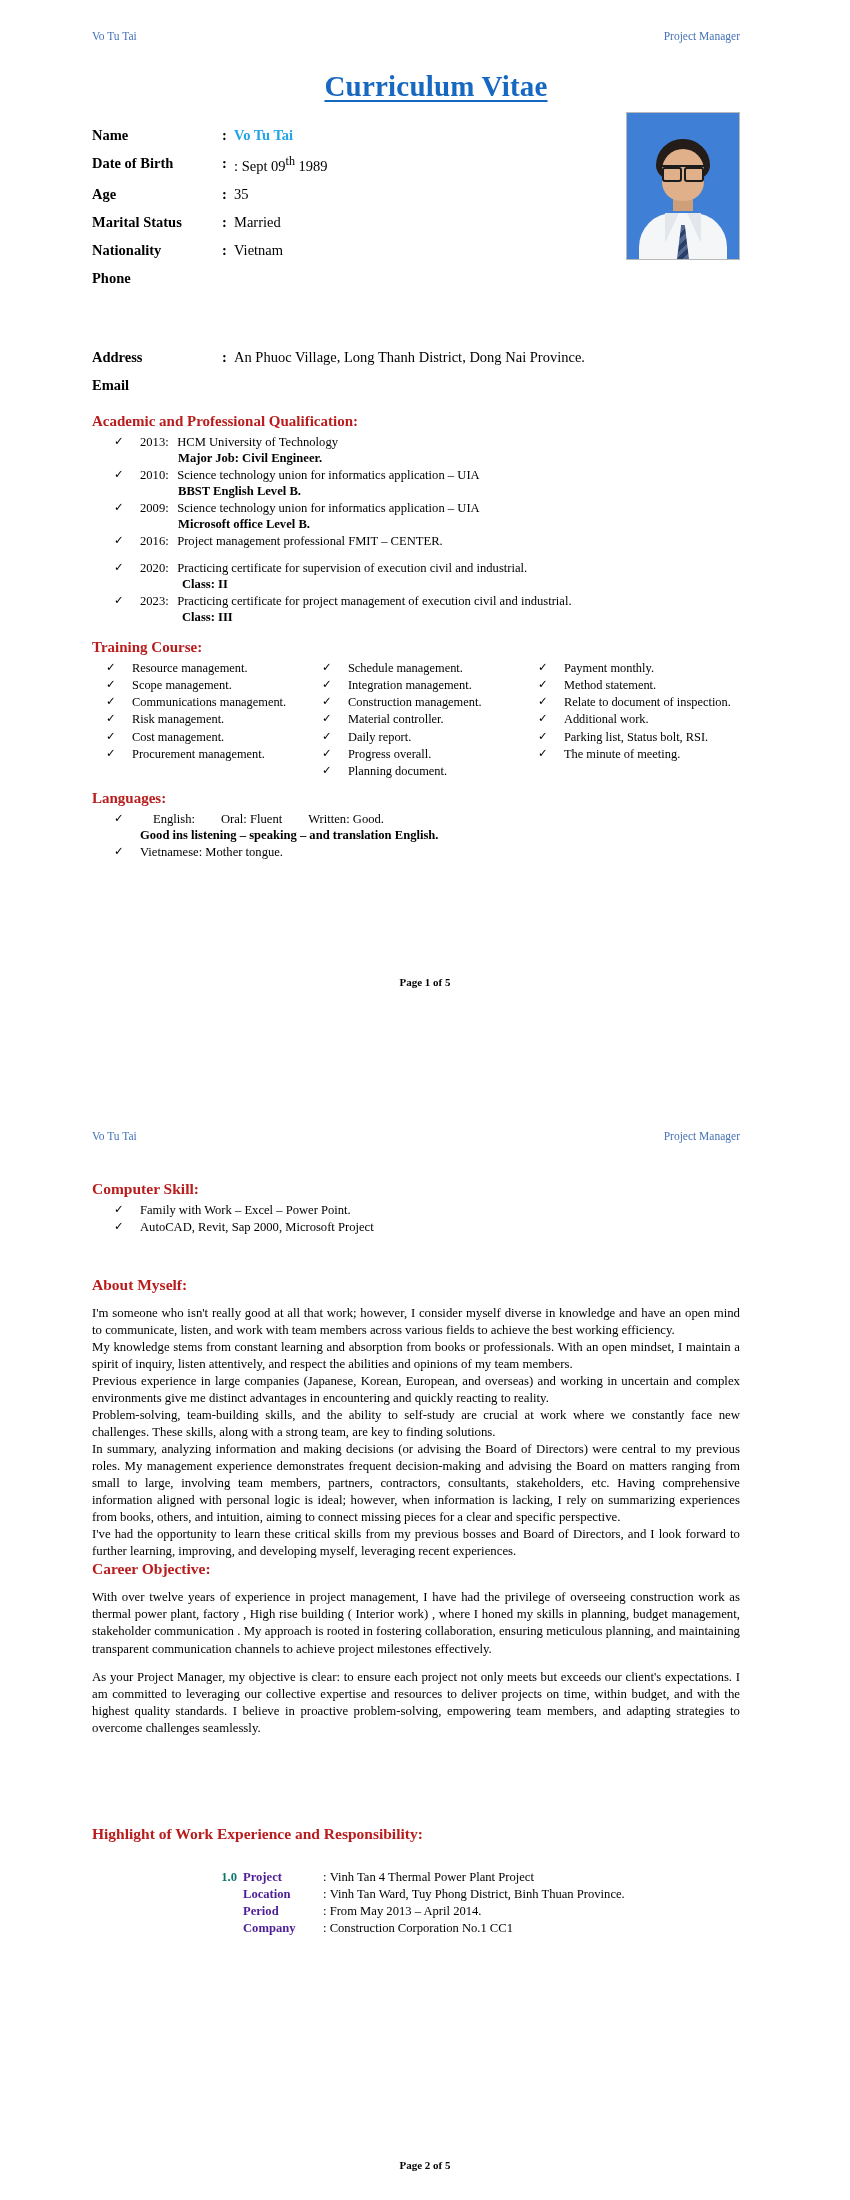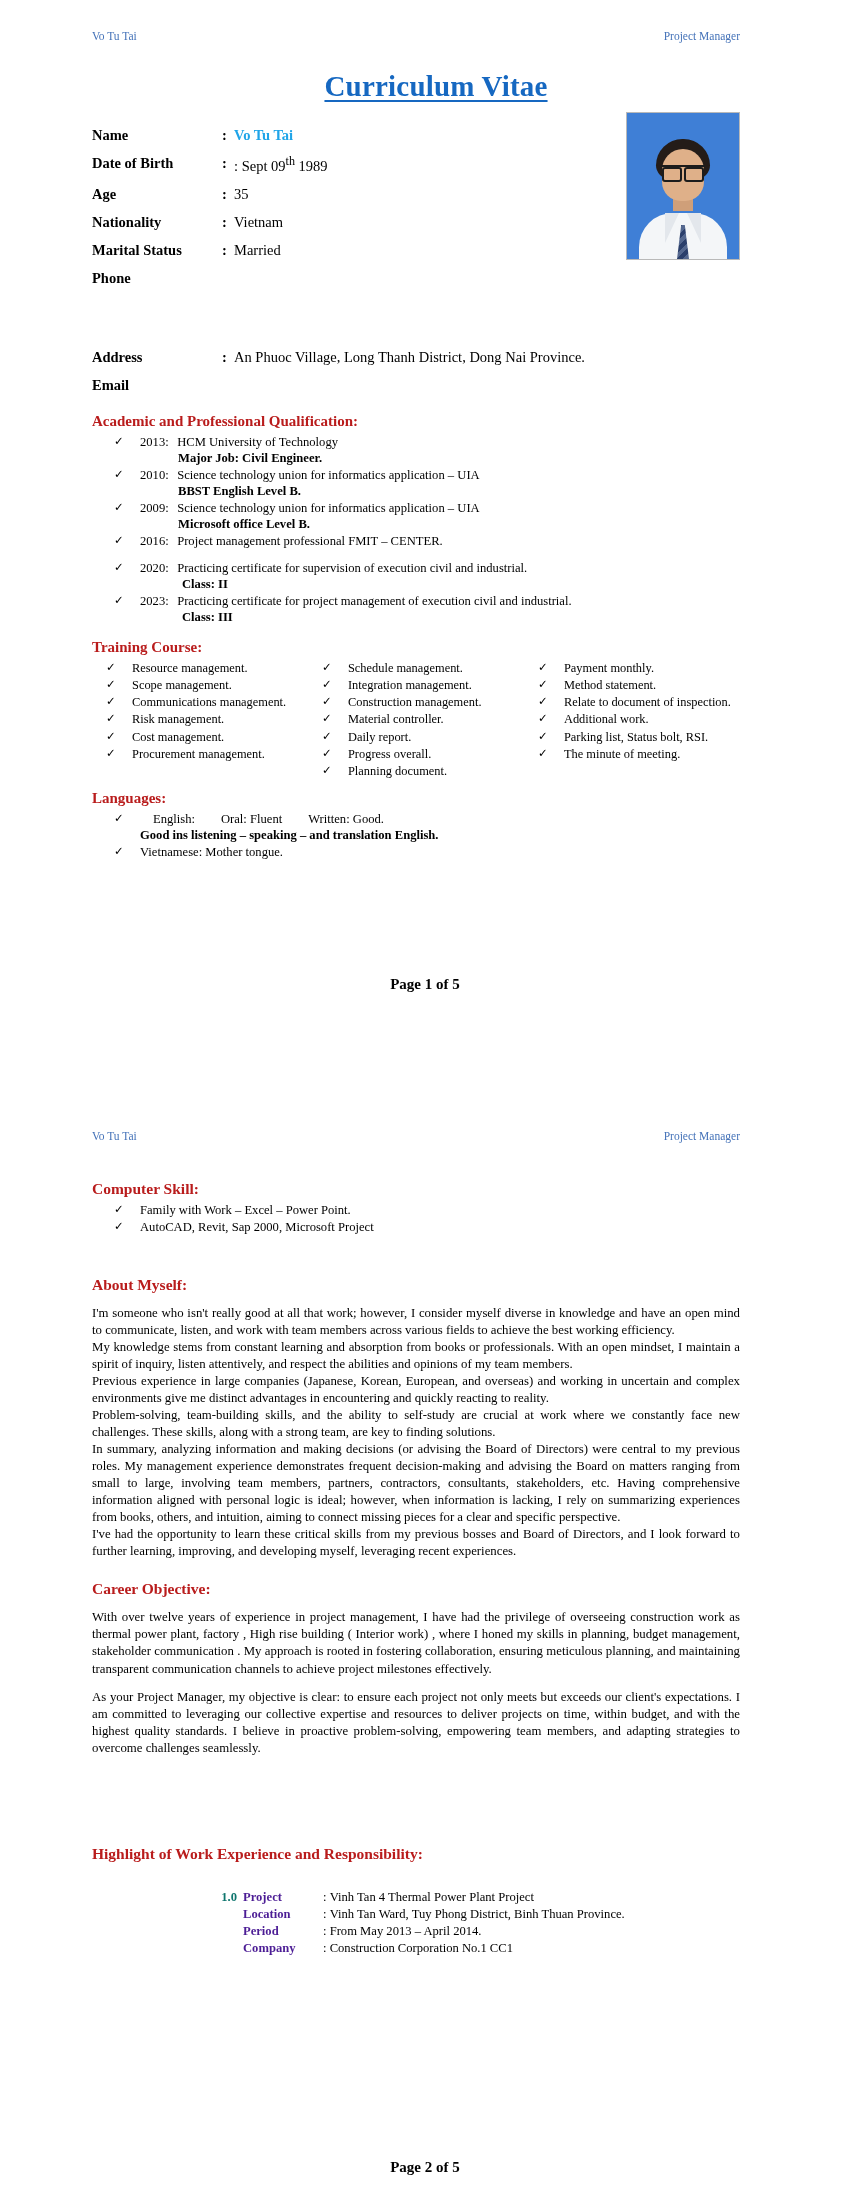--- a/index.html
+++ b/index.html
@@ -198,21 +198,21 @@
     line-height: 1.3;
     margin-left: 13px;
   }
   .lang-line .tabsp { display: inline-block; width: 26px; }
 
   .page-num {
     position: absolute;
     left: 0;
     right: 0;
     text-align: center;
-    font-size: 15px;
+    font-size: 11px;
     font-weight: bold;
   }
   .para {
     font-size: 12.8px;
     line-height: 1.33;
     text-align: justify;
     margin: 0 0 0 0;
   }
   .para + .para { margin-top: 0; }
   .para.spaced { margin-top: 11px; }
@@ -278,28 +278,28 @@
         <td class="info-label">Date of Birth</td>
         <td class="info-colon">:</td>
         <td class="info-value">: <span id="dob-render">Sept 09<sup>th</sup> 1989</span></td>
       </tr>
       <tr>
         <td class="info-label">Age</td>
         <td class="info-colon">:</td>
         <td class="info-value">35</td>
       </tr>
       <tr>
+        <td class="info-label">Marital Status</td>
+        <td class="info-colon">:</td>
+        <td class="info-value">Married</td>
+      </tr>
+      <tr>
         <td class="info-label">Nationality</td>
         <td class="info-colon">:</td>
         <td class="info-value">Vietnam</td>
-      </tr>
-      <tr>
-        <td class="info-label">Marital Status</td>
-        <td class="info-colon">:</td>
-        <td class="info-value">Married</td>
       </tr>
       <tr>
         <td class="info-label">Phone</td>
         <td class="info-colon"></td>
         <td class="info-value"></td>
       </tr>
     </tbody>
   </table>
 
   <div style="height:44px"></div>
@@ -436,21 +436,21 @@
   <h2 class="section big">About Myself:</h2>
   <div>
     <p class="para spaced">I'm someone who isn't really good at all that work; however, I consider myself diverse in knowledge and have an open mind to communicate, listen, and work with team members across various fields to achieve the best working efficiency.</p>
     <p class="para">My knowledge stems from constant learning and absorption from books or professionals. With an open mindset, I maintain a spirit of inquiry, listen attentively, and respect the abilities and opinions of my team members.</p>
     <p class="para">Previous experience in large companies (Japanese, Korean, European, and overseas) and working in uncertain and complex environments give me distinct advantages in encountering and quickly reacting to reality.</p>
     <p class="para">Problem-solving, team-building skills, and the ability to self-study are crucial at work where we constantly face new challenges. These skills, along with a strong team, are key to finding solutions.</p>
     <p class="para">In summary, analyzing information and making decisions (or advising the Board of Directors) were central to my previous roles. My management experience demonstrates frequent decision-making and advising the Board on matters ranging from small to large, involving team members, partners, contractors, consultants, stakeholders, etc. Having comprehensive information aligned with personal logic is ideal; however, when information is lacking, I rely on summarizing experiences from books, others, and intuition, aiming to connect missing pieces for a clear and specific perspective.</p>
     <p class="para">I've had the opportunity to learn these critical skills from my previous bosses and Board of Directors, and I look forward to further learning, improving, and developing myself, leveraging recent experiences.</p>
   </div>
 
-  <h2 class="section big" style="margin-top:20px">Career Objective:</h2>
+  <h2 class="section big" style="margin-top:0">Career Objective:</h2>
   <div>
     <p class="para spaced">With over twelve years of experience in project management, I have had the privilege of overseeing construction work as thermal power plant, factory , High rise building ( Interior work) , where I honed my skills in planning, budget management, stakeholder communication . My approach is rooted in fostering collaboration, ensuring meticulous planning, and maintaining transparent communication channels to achieve project milestones effectively.</p>
     <p class="para spaced">As your Project Manager, my objective is clear: to ensure each project not only meets but exceeds our client's expectations. I am committed to leveraging our collective expertise and resources to deliver projects on time, within budget, and with the highest quality standards. I believe in proactive problem-solving, empowering team members, and adapting strategies to overcome challenges seamlessly.</p>
   </div>
 
   <div style="height:74px"></div>
 
   <h2 class="section big">Highlight of Work Experience and Responsibility:</h2>
 
   <div class="exp-block">

